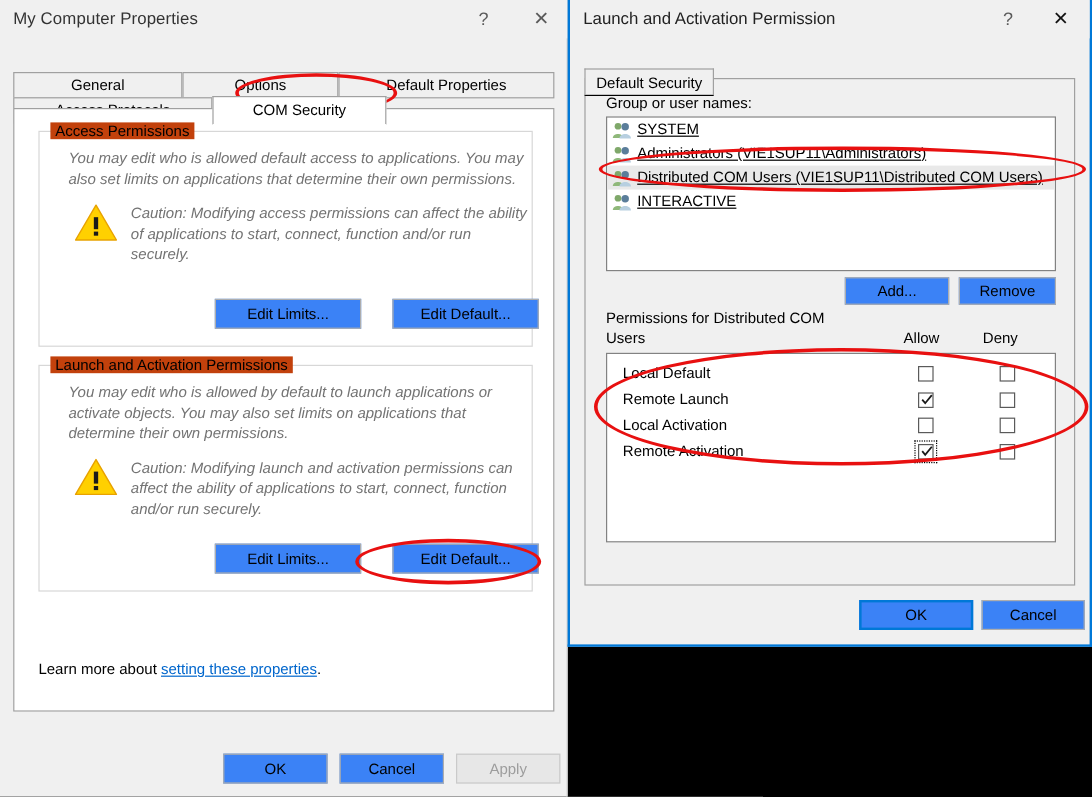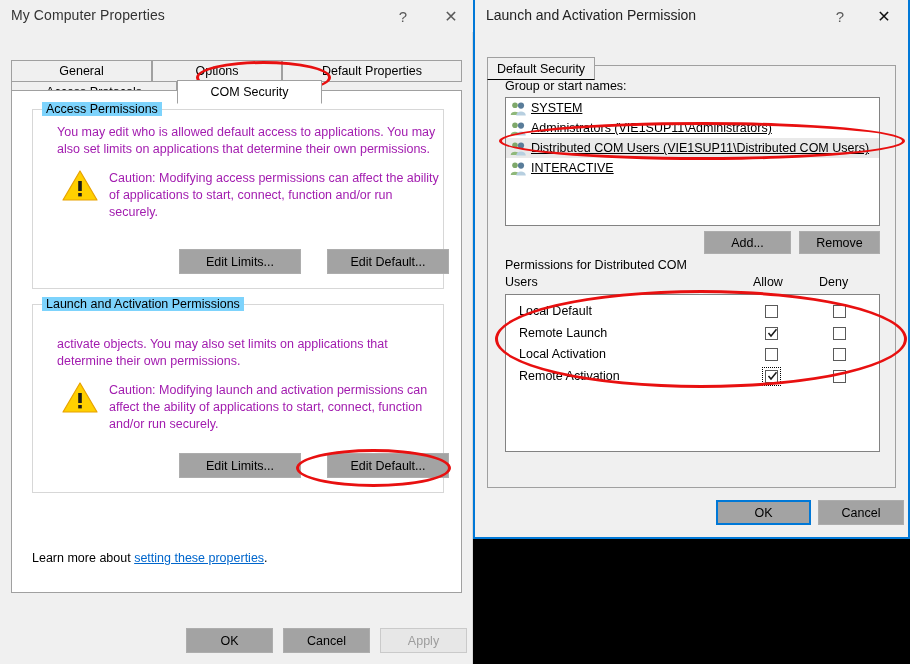--- a/index.html
+++ b/index.html
@@ -59,29 +59,29 @@
     position:absolute;left:11px;top:90px;width:451px;height:503px;
     background:#ffffff;border:1px solid #a0a0a0;box-sizing:border-box;
   }
   .groupbox{
     position:absolute;
     border:1px solid #d7d7d7;
     box-sizing:border-box;
     background:transparent;
   }
   .group-legend{
-    position:absolute;top:-8px;left:9px;background:#7dd3fc;
+    position:absolute;top:-8px;left:9px;background:#c2410c;
     padding:0 4px;font-size:12.5px;color:#000;
   }
   .gb-text{
-    position:absolute;font-size:12.5px;color:#a21caf;line-height:16.5px;
+    position:absolute;font-size:12.5px;color:#737373;line-height:16.5px;font-style:italic;
   }
   .warn-icon{position:absolute;width:38px;height:33px;}
   .btn{
-    position:absolute;background:#a3a3a3;border:1px solid #adadad;
+    position:absolute;background:#3b82f6;border:1px solid #adadad;
     box-sizing:border-box;
     display:flex;align-items:center;justify-content:center;
     font-size:12.5px;color:#000;cursor:default;
   }
   .btn.disabled{color:#9d9d9d;background:#e7e7e7;border-color:#cacaca;}
   .btn.focus{border:2px solid #0078d7;}
   #learn-more{
     position:absolute;left:20px;top:460px;font-size:12.5px;color:#000;
   }
   #learn-link{color:#0066cc;text-decoration:underline;cursor:pointer;}
@@ -174,20 +174,21 @@
       <div class="gb-text" style="left:76px;top:60px;">Caution: Modifying access permissions can affect the ability</div>
       <div class="gb-text" style="left:76px;top:77px;">of applications to start, connect, function and/or run</div>
       <div class="gb-text" style="left:76px;top:94px;">securely.</div>
 
       <div class="btn" style="left:146px;top:139px;width:122px;height:25px;">Edit Limits...</div>
       <div class="btn" style="left:294px;top:139px;width:122px;height:25px;">Edit Default...</div>
     </div>
 
     <div class="groupbox" style="left:20px;top:213px;width:412px;height:189px;">
       <div class="group-legend">Launch and Activation Permissions</div>
+      <div class="gb-text" style="left:24px;top:14px;">You may edit who is allowed by default to launch applications or</div>
       <div class="gb-text" style="left:24px;top:31px;">activate objects. You may also set limits on applications that</div>
       <div class="gb-text" style="left:24px;top:48px;">determine their own permissions.</div>
 
       <svg class="warn-icon" style="left:28px;top:76px;" viewBox="0 0 38 33">
         <path d="M19 2 L36 31 L2 31 Z" fill="#ffd000" stroke="#e8a200" stroke-width="1.2" stroke-linejoin="round"></path>
         <rect x="17.2" y="12" width="3.6" height="10" fill="#1a1a1a"></rect>
         <rect x="17.2" y="24" width="3.6" height="3.4" fill="#1a1a1a"></rect>
       </svg>
       <div class="gb-text" style="left:76px;top:77px;">Caution: Modifying launch and activation permissions can</div>
       <div class="gb-text" style="left:76px;top:94px;">affect the ability of applications to start, connect, function</div>
@@ -218,21 +219,21 @@
     <div class="tb-btn" id="right-help-btn">?</div>
     <div class="tb-btn" id="right-close-btn">✕</div>
   </div>
 
   <div id="right-tabrow">
     <div class="tab sel" style="left:0px;width:108px;background:#f0f0f0;border-bottom:1px solid #000000;height:23px;top:0;">Default Security</div>
   </div>
 
   <div id="right-panel">
 
-    <div class="label" style="left:17px;top:13px;">Group or start names:</div>
+    <div class="label" style="left:17px;top:13px;">Group or user names:</div>
 
     <div class="listbox" style="left:17px;top:31px;width:375px;height:129px;">
       <div class="user-row">
         <svg class="usericon" viewBox="0 0 17 15">
           <circle cx="5" cy="4.2" r="2.8" fill="#7fa86a"></circle>
             <path d="M0.7 14 C0.7 9.6 9.3 9.6 9.3 14 Z" fill="#8fb87a"></path>
           <circle cx="11" cy="4.6" r="3.1" fill="#5a7d9a"></circle>
             <path d="M6.2 14.4 C6.2 9.3 15.8 9.3 15.8 14.4 Z" fill="#b7cfe0"></path>
         </svg>
         <span>SYSTEM</span>

